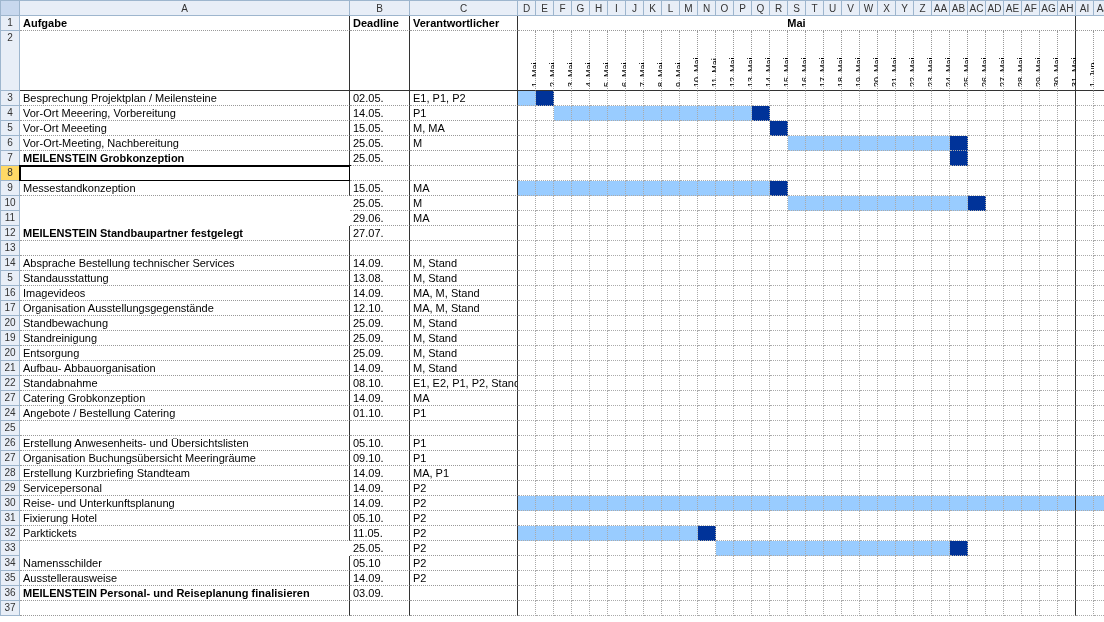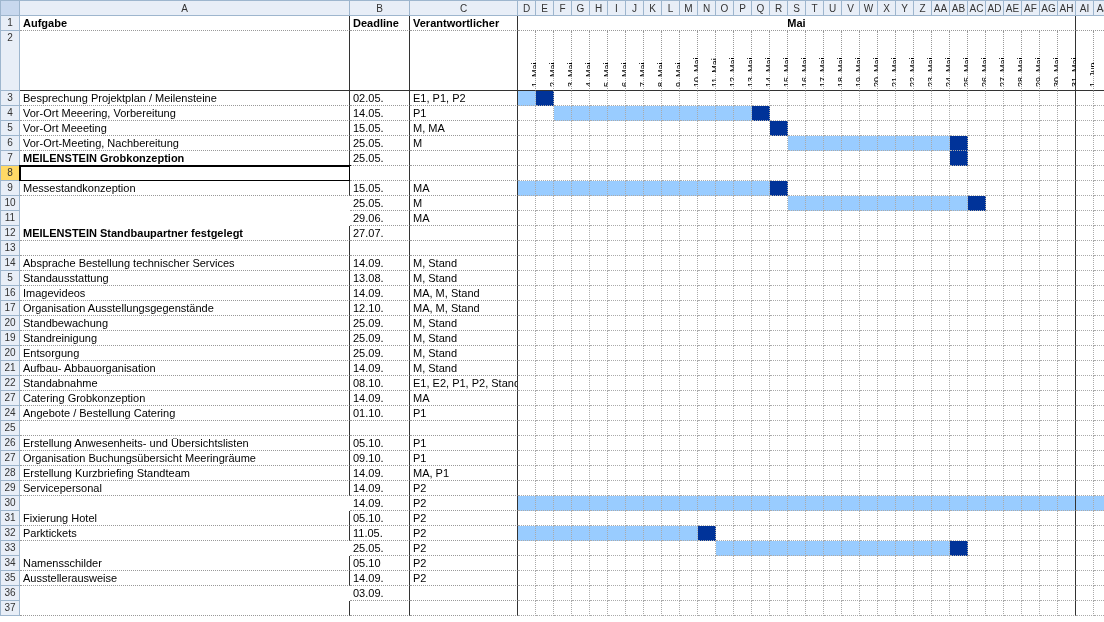--- a/index.html
+++ b/index.html
@@ -1216,20 +1216,21 @@
     <div class="gcell" style="grid-column:29;grid-row:30;"></div>
     <div class="gcell" style="grid-column:30;grid-row:30;"></div>
     <div class="gcell" style="grid-column:31;grid-row:30;"></div>
     <div class="gcell" style="grid-column:32;grid-row:30;"></div>
     <div class="gcell" style="grid-column:33;grid-row:30;"></div>
     <div class="gcell" style="grid-column:34;grid-row:30;"></div>
     <div class="gcell solid-r" style="grid-column:35;grid-row:30;"></div>
     <div class="gcell" style="grid-column:36;grid-row:30;"></div>
     <div class="gcell" style="grid-column:37;grid-row:30;"></div>
     <div class="row-header" style="grid-column:1;grid-row:31;">30</div>
+    <div class="cell task-col" style="grid-column:2;grid-row:31;">Reise- und Unterkunftsplanung</div>
     <div class="cell deadline-col" style="grid-column:3;grid-row:31;">14.09.</div>
     <div class="cell resp-col" style="grid-column:4;grid-row:31;">P2</div>
     <div class="gcell bar" style="grid-column:5;grid-row:31;"></div>
     <div class="gcell bar" style="grid-column:6;grid-row:31;"></div>
     <div class="gcell bar" style="grid-column:7;grid-row:31;"></div>
     <div class="gcell bar" style="grid-column:8;grid-row:31;"></div>
     <div class="gcell bar" style="grid-column:9;grid-row:31;"></div>
     <div class="gcell bar" style="grid-column:10;grid-row:31;"></div>
     <div class="gcell bar" style="grid-column:11;grid-row:31;"></div>
     <div class="gcell bar" style="grid-column:12;grid-row:31;"></div>
@@ -1436,20 +1437,21 @@
     <div class="gcell" style="grid-column:29;grid-row:36;"></div>
     <div class="gcell" style="grid-column:30;grid-row:36;"></div>
     <div class="gcell" style="grid-column:31;grid-row:36;"></div>
     <div class="gcell" style="grid-column:32;grid-row:36;"></div>
     <div class="gcell" style="grid-column:33;grid-row:36;"></div>
     <div class="gcell" style="grid-column:34;grid-row:36;"></div>
     <div class="gcell solid-r" style="grid-column:35;grid-row:36;"></div>
     <div class="gcell" style="grid-column:36;grid-row:36;"></div>
     <div class="gcell" style="grid-column:37;grid-row:36;"></div>
     <div class="row-header" style="grid-column:1;grid-row:37;">36</div>
+    <div class="cell task-col bold" style="grid-column:2;grid-row:37;">MEILENSTEIN Personal- und Reiseplanung finalisieren</div>
     <div class="cell deadline-col" style="grid-column:3;grid-row:37;">03.09.</div>
     <div class="cell resp-col" style="grid-column:4;grid-row:37;"></div>
     <div class="gcell" style="grid-column:5;grid-row:37;"></div>
     <div class="gcell" style="grid-column:6;grid-row:37;"></div>
     <div class="gcell" style="grid-column:7;grid-row:37;"></div>
     <div class="gcell" style="grid-column:8;grid-row:37;"></div>
     <div class="gcell" style="grid-column:9;grid-row:37;"></div>
     <div class="gcell" style="grid-column:10;grid-row:37;"></div>
     <div class="gcell" style="grid-column:11;grid-row:37;"></div>
     <div class="gcell" style="grid-column:12;grid-row:37;"></div>

